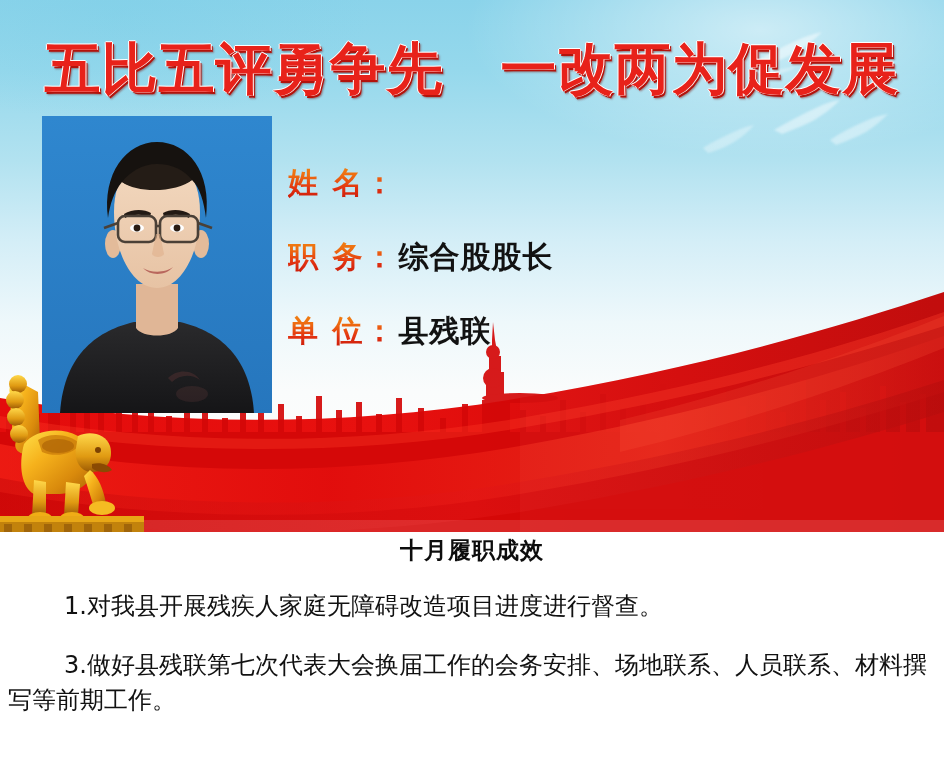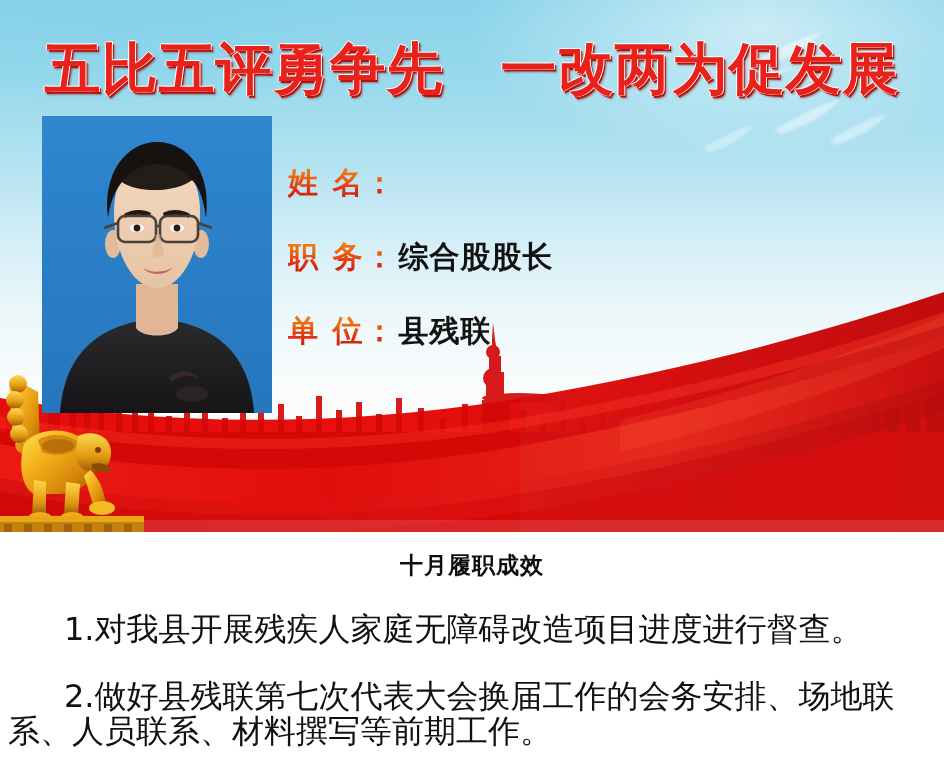--- a/index.html
+++ b/index.html
@@ -159,29 +159,29 @@
     height: 250px;
     background: #ffffff;
     z-index: 8;
   }
   .section-heading {
     text-align: center;
     font-size: 23px;
     font-weight: bold;
     color: #0d0d0d;
     letter-spacing: 1px;
-    margin-top: 18px;
+    margin-top: 3px;
     line-height: 30px;
   }
   .body-list {
     margin: 0;
     padding: 0 6px 0 8px;
   }
   .body-para {
-    font-size: 32px;
+    font-size: 24px;
     line-height: 35px;
     color: #111111;
     text-indent: 56px;
     letter-spacing: 0px;
     word-break: break-all;
   }
 </style>
 </head>
 <body>
 
@@ -402,18 +402,18 @@
         <span class="field-value">县残联</span>
       </div>
     </div>
 
   </div>
 
   <div class="bottom">
     <div class="section-heading">十月履职成效</div>
     <div class="body-list">
       <p class="body-para">1.对我县开展残疾人家庭无障碍改造项目进度进行督查。</p>
-      <p class="body-para">2.做好县残联第七次代表大会换届工作的会务安排、场地联系、人员联系、材料撰写等前期工作。</p>
+      <p class="body-para">3.做好县残联第七次代表大会换届工作的会务安排、场地联系、人员联系、材料撰写等前期工作。</p>
 
     </div>
   </div>
 
 </div>
 
 </body></html>

